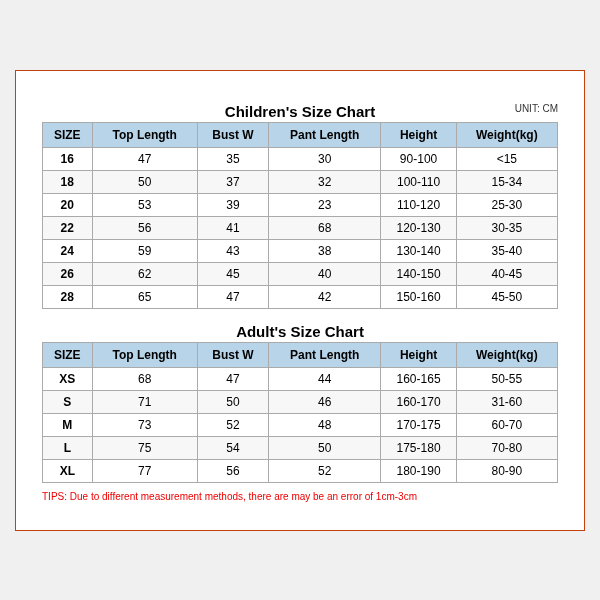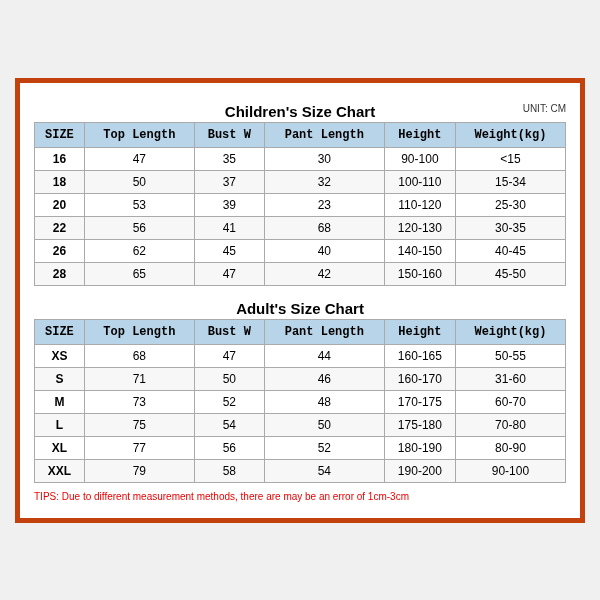--- a/index.html
+++ b/index.html
@@ -7,23 +7,23 @@
       background: #f0f0f0;
       display: flex;
       justify-content: center;
       align-items: center;
       width: 600px;
       height: 600px;
       font-family: Arial, sans-serif;
     }
     .chart-container {
       background: #fff;
-      border: 5px solid #c2410c;
+      border: 1px solid #c2410c;
       width: 570px;
-      padding: 14px;
+      padding: 26px;
     }
     .section-title {
       text-align: center;
       font-size: 15px;
       font-weight: bold;
       padding: 6px 0 2px 0;
       position: relative;
     }
     .unit-label {
       position: absolute;
@@ -39,21 +39,20 @@
       border-collapse: collapse;
       font-size: 12px;
     }
     th {
       background-color: #b8d4e8;
       border: 1px solid #aaa;
       padding: 5px 3px;
       text-align: center;
       font-weight: bold;
       font-size: 12px;
-      font-family: Liberation Mono, monospace;
     }
     td {
       border: 1px solid #aaa;
       padding: 4px 3px;
       text-align: center;
       font-size: 12px;
     }
     tr:nth-child(even) td {
       background-color: #f7f7f7;
     }
@@ -122,20 +121,28 @@
         </tr>
         <tr>
           <td>22</td>
           <td>56</td>
           <td>41</td>
           <td>68</td>
           <td>120-130</td>
           <td>30-35</td>
         </tr>
         <tr>
+          <td>24</td>
+          <td>59</td>
+          <td>43</td>
+          <td>38</td>
+          <td>130-140</td>
+          <td>35-40</td>
+        </tr>
+        <tr>
           <td>26</td>
           <td>62</td>
           <td>45</td>
           <td>40</td>
           <td>140-150</td>
           <td>40-45</td>
         </tr>
         <tr>
           <td>28</td>
           <td>65</td>
@@ -198,25 +205,17 @@
           <td>70-80</td>
         </tr>
         <tr>
           <td>XL</td>
           <td>77</td>
           <td>56</td>
           <td>52</td>
           <td>180-190</td>
           <td>80-90</td>
         </tr>
-        <tr>
-          <td>XXL</td>
-          <td>79</td>
-          <td>58</td>
-          <td>54</td>
-          <td>190-200</td>
-          <td>90-100</td>
-        </tr>
       </tbody>
   </table>
 
   <div class="tips">TIPS: Due to different measurement methods, there are may be an error of 1cm-3cm</div>
 </div>
 
 </body></html>

